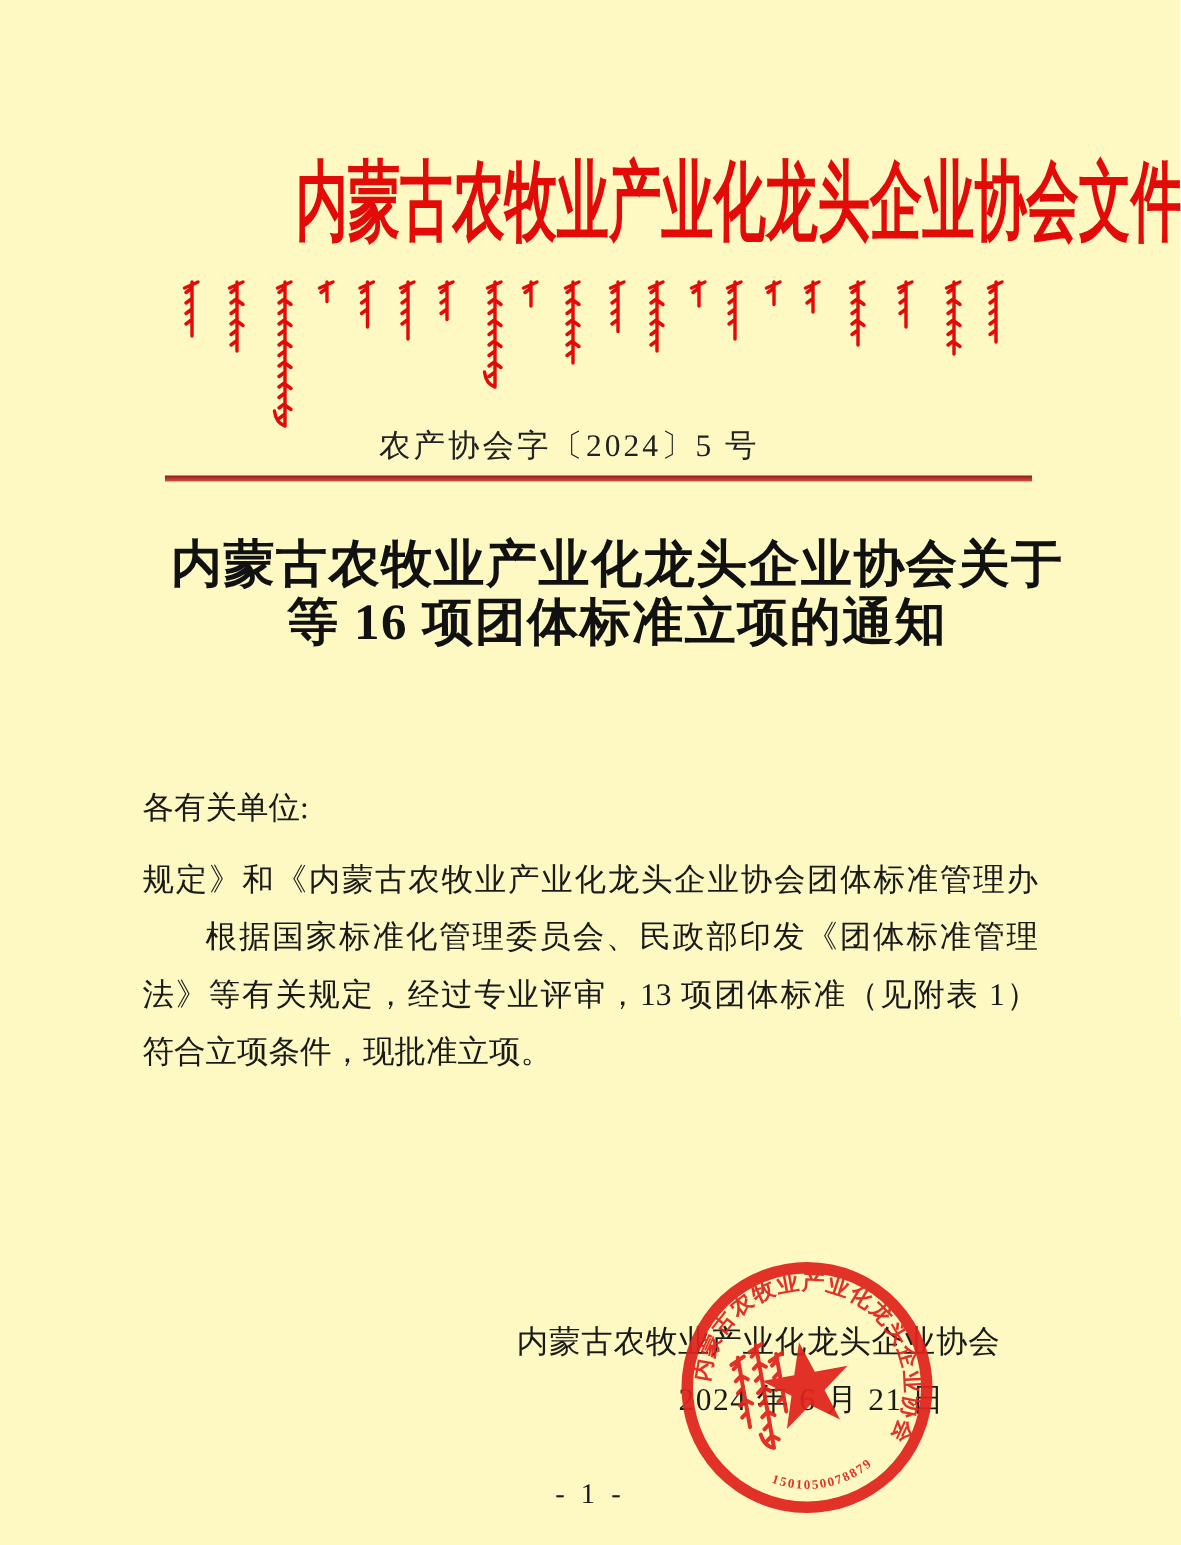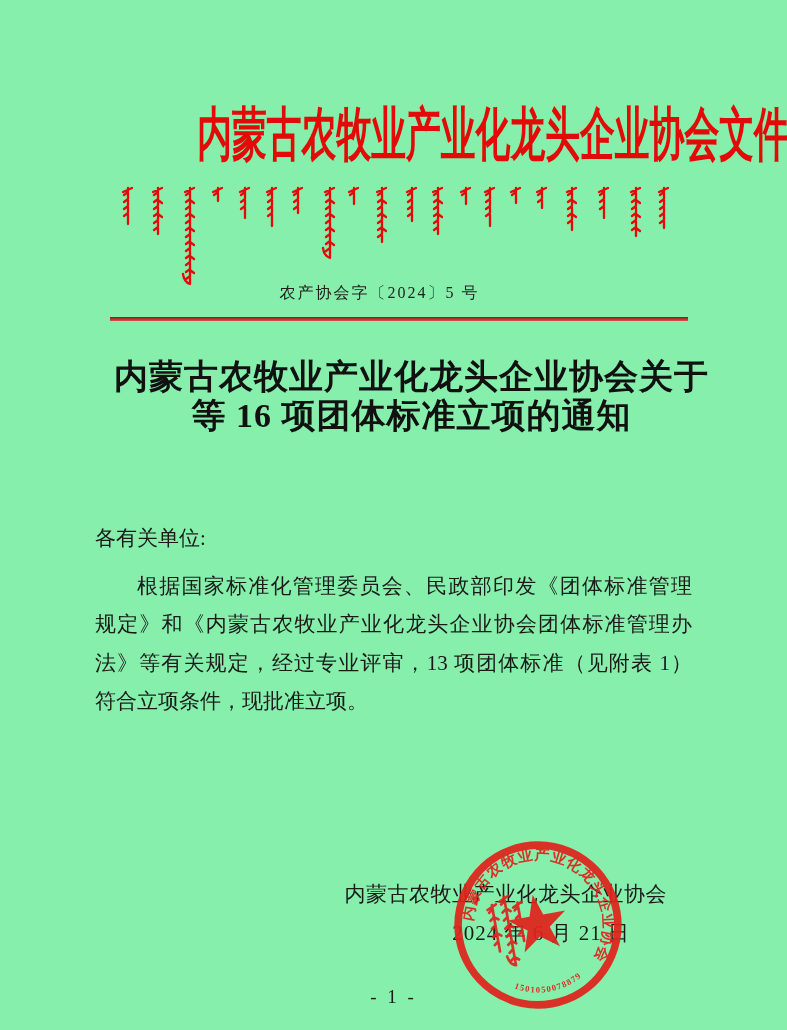--- a/index.html
+++ b/index.html
@@ -1,35 +1,35 @@
 <!DOCTYPE html>
 <html><head>
 <meta charset="utf-8">
 <style>
   html,body { margin:0; padding:0; background:#ffffff; }
   .page {
     position:relative; width:787px; height:1030px; margin:0 auto;
-    background:#86efac; overflow:hidden; color:#1a1a1a;
+    background:#fef9c3; overflow:hidden; color:#1a1a1a;
     font-family:"Liberation Serif","DejaVu Serif",serif;
   }
 
   
   .org-title-wrap { position:absolute; top:102px; left:0; width:787px; text-align:center; }
   .org-title-inner {
     display:inline-block; font-size:58px; line-height:66px; font-weight:bold;
     color:#e30b08; white-space:nowrap; transform:scaleX(0.60); transform-origin:50% 50%;
   }
 
   
   .mongol-banner { position:absolute; top:182px; left:0; }
   .mongol-banner path { stroke:#e30b08; stroke-width:2.3; fill:none; stroke-linecap:round; }
 
   .doc-number {
     position:absolute; top:283px; left:0; width:759px; text-align:center;
-    font-size:16px; letter-spacing:2px; color:#222;
+    font-size:21px; letter-spacing:2px; color:#222;
   }
 
   .red-rule {
     position:absolute; top:317px; left:110px; width:578px; height:4px;
     background:linear-gradient(to bottom,#8e1b15,#d8514a);
   }
 
   .notice-title {
     position:absolute; top:357px; left:18px; width:787px; text-align:center;
     font-weight:bold; font-size:34px; line-height:39px; letter-spacing:1px; color:#111;
@@ -93,22 +93,22 @@
 
   <div class="notice-title">
     <div>内蒙古农牧业产业化龙头企业协会关于</div>
     <div>等 16 项团体标准立项的通知</div>
   </div>
 
   <div class="body-block">
     <div class="body-line last">各有关单位:</div>
 
     <div class="para-gap">
+      <div class="body-line">规定》和《内蒙古农牧业产业化龙头企业协会团体标准管理办</div>
       <div class="body-line indent">根据国家标准化管理委员会、民政部印发《团体标准管理</div>
-      <div class="body-line">规定》和《内蒙古农牧业产业化龙头企业协会团体标准管理办</div>
       <div class="body-line">法》等有关规定，经过专业评审，13 项团体标准（见附表 1）</div>
       <div class="body-line last">符合立项条件，现批准立项。</div>
     </div>
 
   </div>
 
   <div class="closing-org">内蒙古农牧业产业化龙头企业协会</div>
   <div class="closing-date">2024 年 6 月 21 日</div>
 
   <div class="seal">

